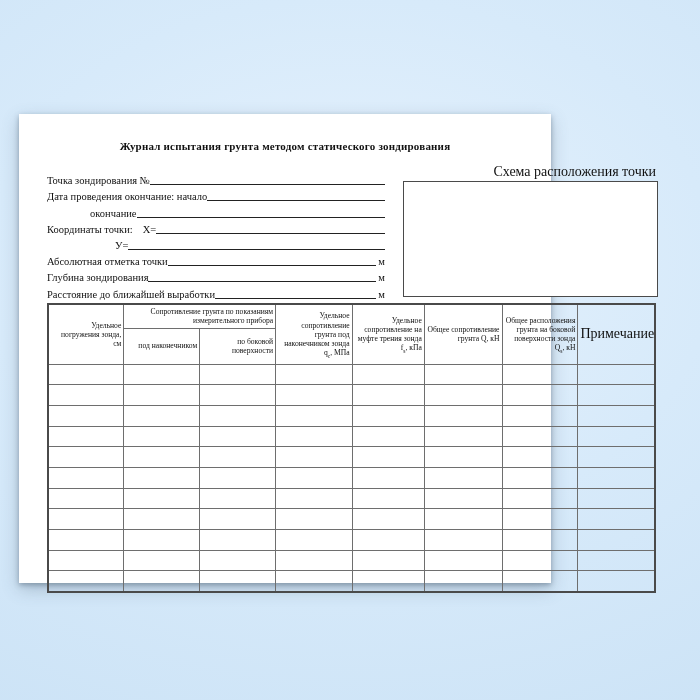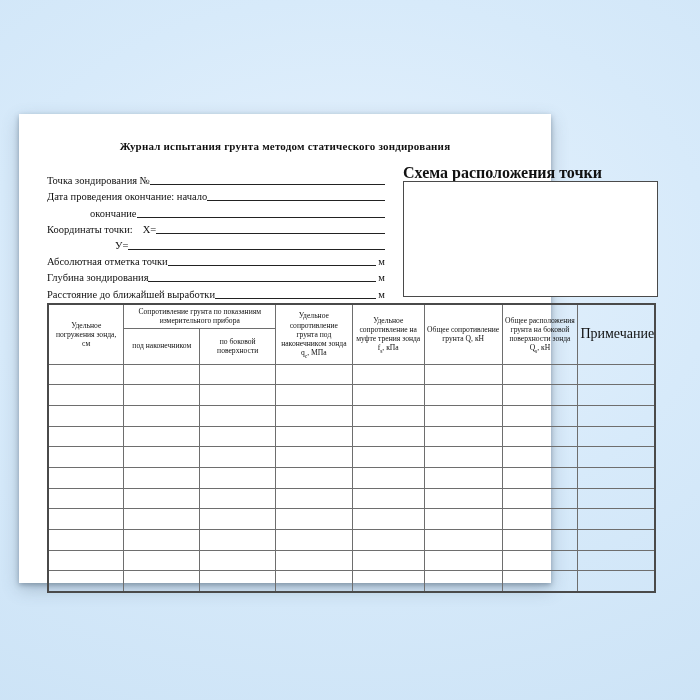--- a/index.html
+++ b/index.html
@@ -24,33 +24,33 @@
   
   .fields { position: absolute; left: 28px; top: 56px; width: 338px; }
   .f-row { display: flex; align-items: flex-end; height: 16.2px; font-size: 10.5px; white-space: nowrap; }
   .f-label { flex: 0 0 auto; }
   .fill-line { flex: 1 1 auto; border-bottom: 1px solid #222; height: 3px; margin-bottom: 1px; min-width: 10px; }
   .suffix { flex: 0 0 auto; margin-left: 2px; }
   .indent-end { margin-left: 43px; }
   .indent-xy { margin-left: 68px; }
   .gap8 { display: inline-block; width: 10px; }
   
-  .schema-title { position: absolute; left: 384px; top: 50px; width: 253px; text-align: left; font-size: 16px; font-weight: bold; }
+  .schema-title { position: absolute; left: 384px; top: 50px; width: 253px; text-align: right; font-size: 14px; }
   .schema-box { position: absolute; left: 384px; top: 67px; width: 253px; height: 114px; border: 1px solid #4a4a4a; background: #fff; }
   
   .data-table {
     position: absolute; left: 28px; top: 189px; width: 609px;
     border-collapse: collapse; table-layout: fixed;
     border: 2px solid #4a4a4a;
   }
   .data-table th, .data-table td {
     border: 1px solid #6e6e6e; padding: 1px 2px;
     font-weight: normal; text-align: center; vertical-align: middle;
   }
-  .data-table th { font-size: 7.6px; line-height: 1.2; }
+  .data-table th { font-size: 7.6px; line-height: 1.2; text-align: right; }
   .data-table th.note-th { font-size: 14px; }
   .data-table thead tr.hrow1 { height: 24px; }
   .data-table thead tr.hrow2 { height: 36px; }
   .data-table tbody td { height: 17.7px; }
   .data-table sub { font-size: 0.72em; line-height: 0; }
 </style>
 </head>
 <body>
 
 <div class="stage">

